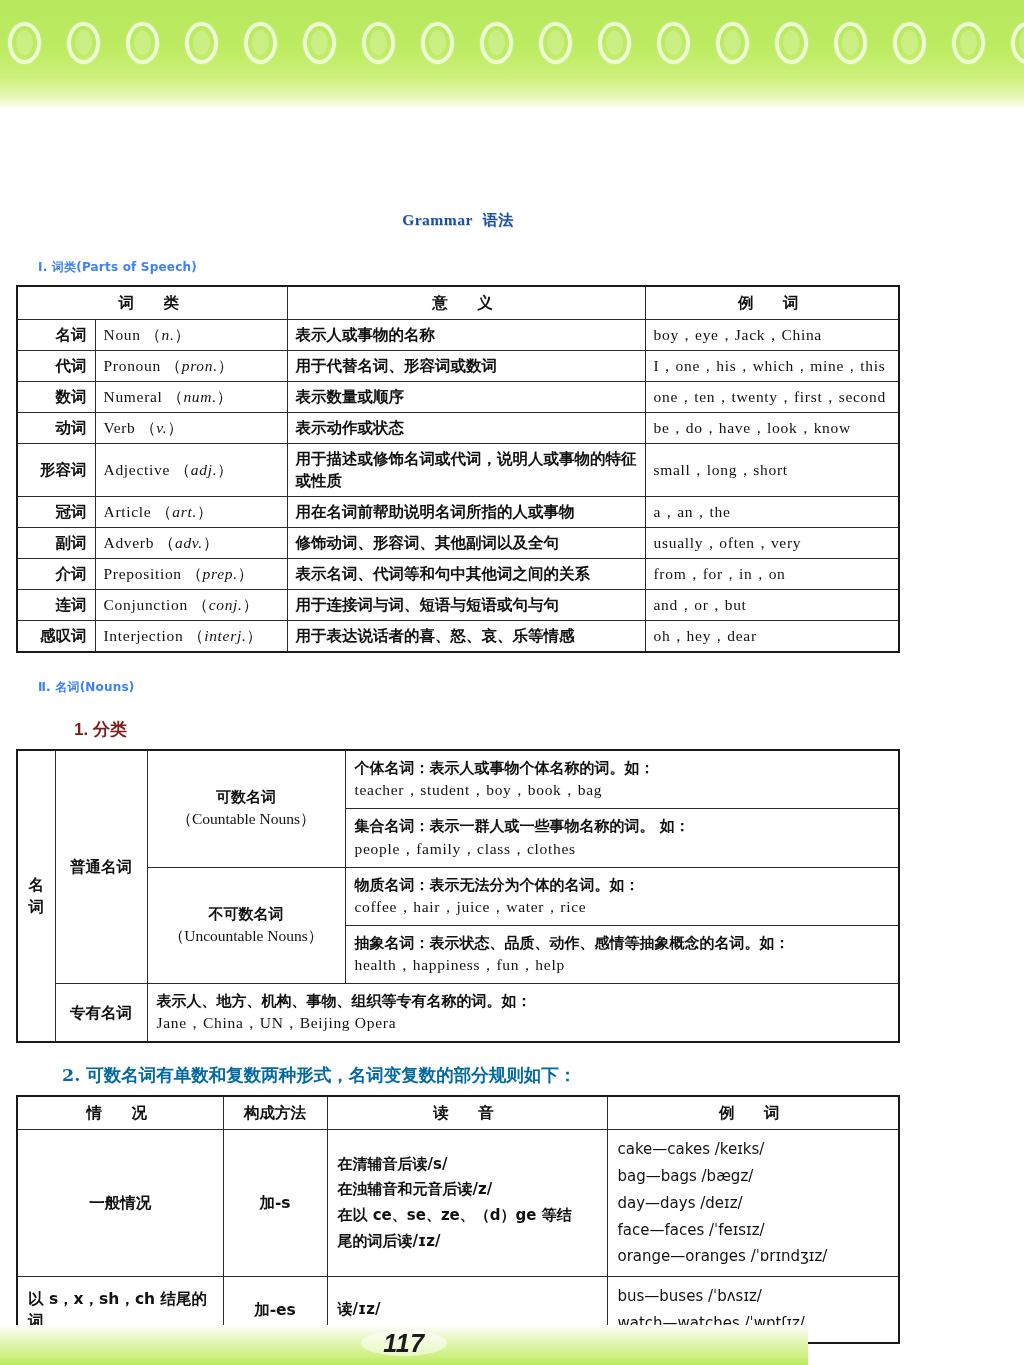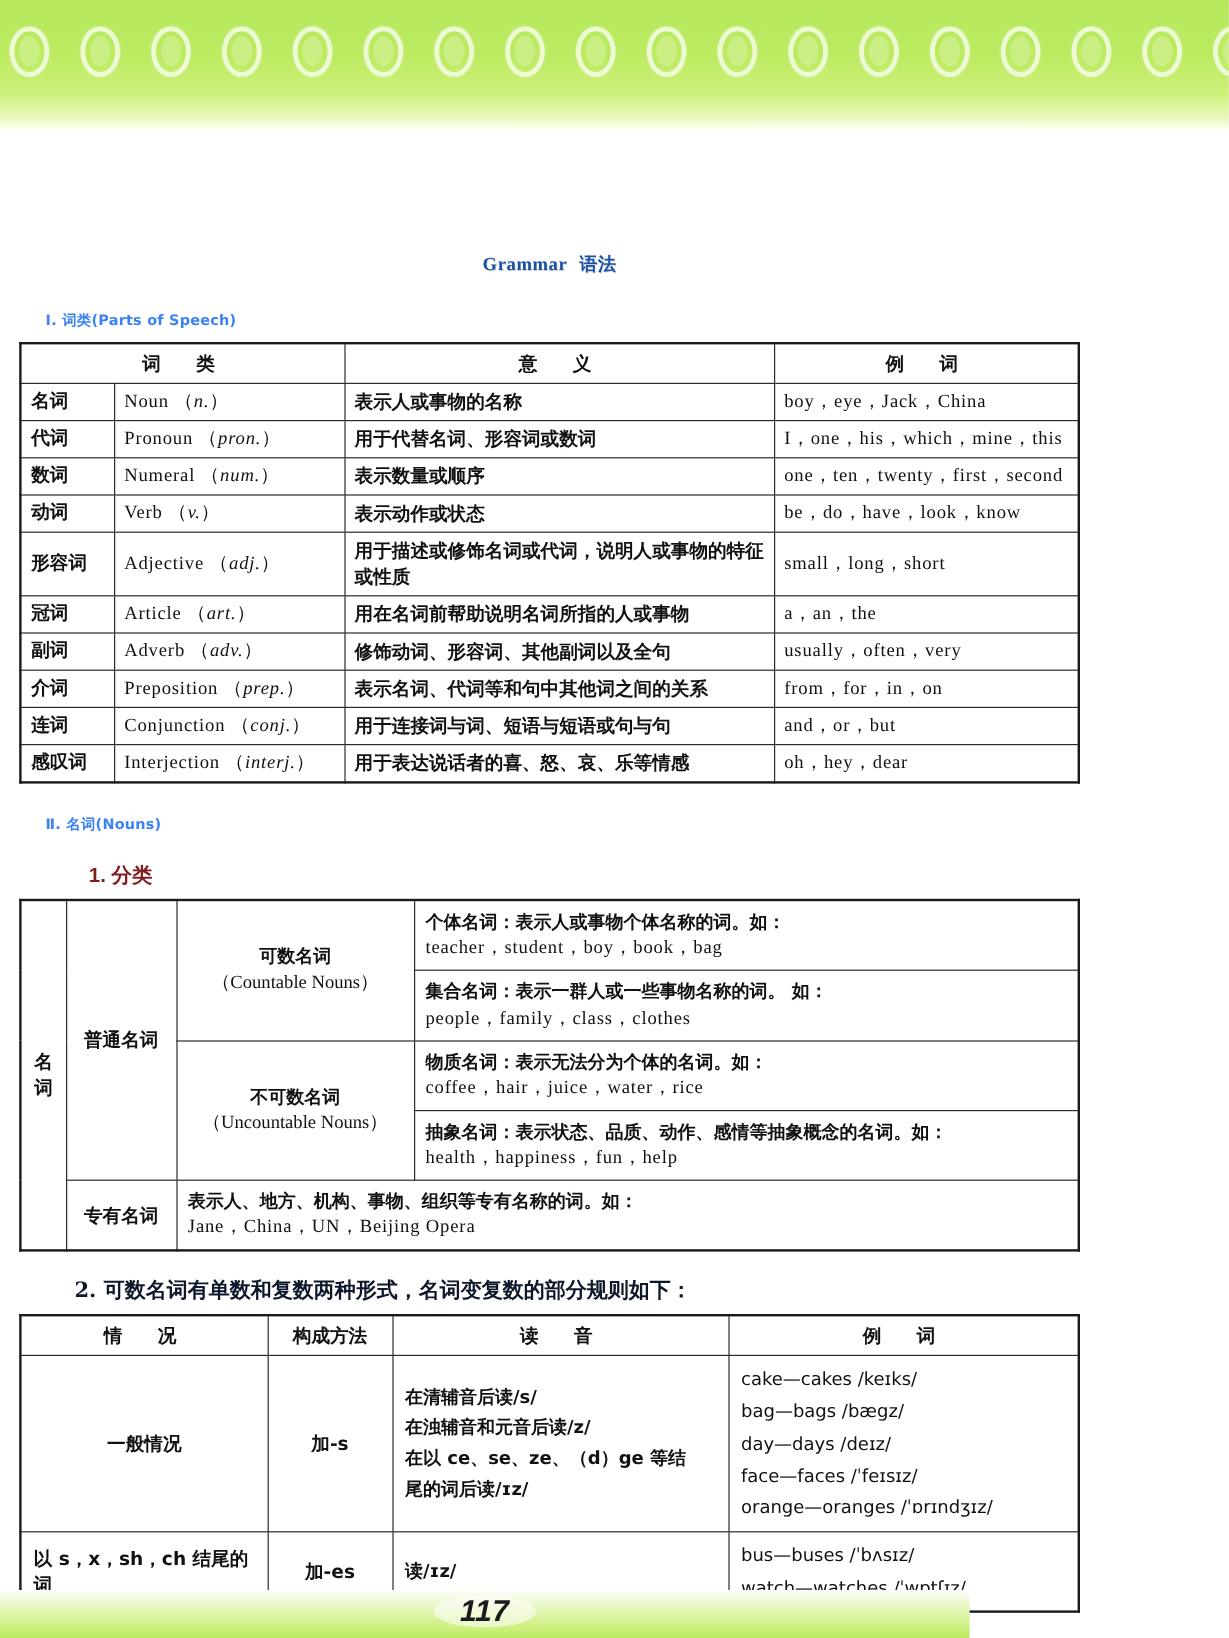--- a/index.html
+++ b/index.html
@@ -137,21 +137,21 @@
     font-family: Liberation Sans, sans-serif;
     font-size: 17px;
     font-weight: bold;
     color: #7f1d1d;
     margin: 22px 0 8px 74px;
   }
   .sub-head-2 {
     font-family: "DejaVu Serif", serif;
     font-size: 17.5px;
     font-weight: bold;
-    color: #0f172a;
+    color: #0369a1;
     margin: 20px 0 8px 62px;
   }
 
   
   table.grid {
     border-collapse: collapse;
     margin: 0 auto;
     background: #fff;
     table-layout: fixed;
   }
@@ -197,21 +197,21 @@
     font-family: "DejaVu Sans", sans-serif;
     font-size: 15px;
   }
 
   
   #t1 { width: 882px; }
   #t1 .c1 { width: 78px; }
   #t1 .c2 { width: 192px; }
   #t1 .c3 { width: 358px; }
   #t1 .c4 { width: 254px; }
-  #t1 td.cat { text-align: left; font-family: Liberation Mono, monospace; }
+  #t1 td.cat { text-align: right; }
 
   
   #t2 { width: 882px; }
   #t2 .d1 { width: 38px; }
   #t2 .d2 { width: 92px; }
   #t2 .d3 { width: 198px; }
   #t2 .d4 { width: 554px; }
   #t2 td { padding: 7px 9px; }
   .vert {
     text-align: center;

